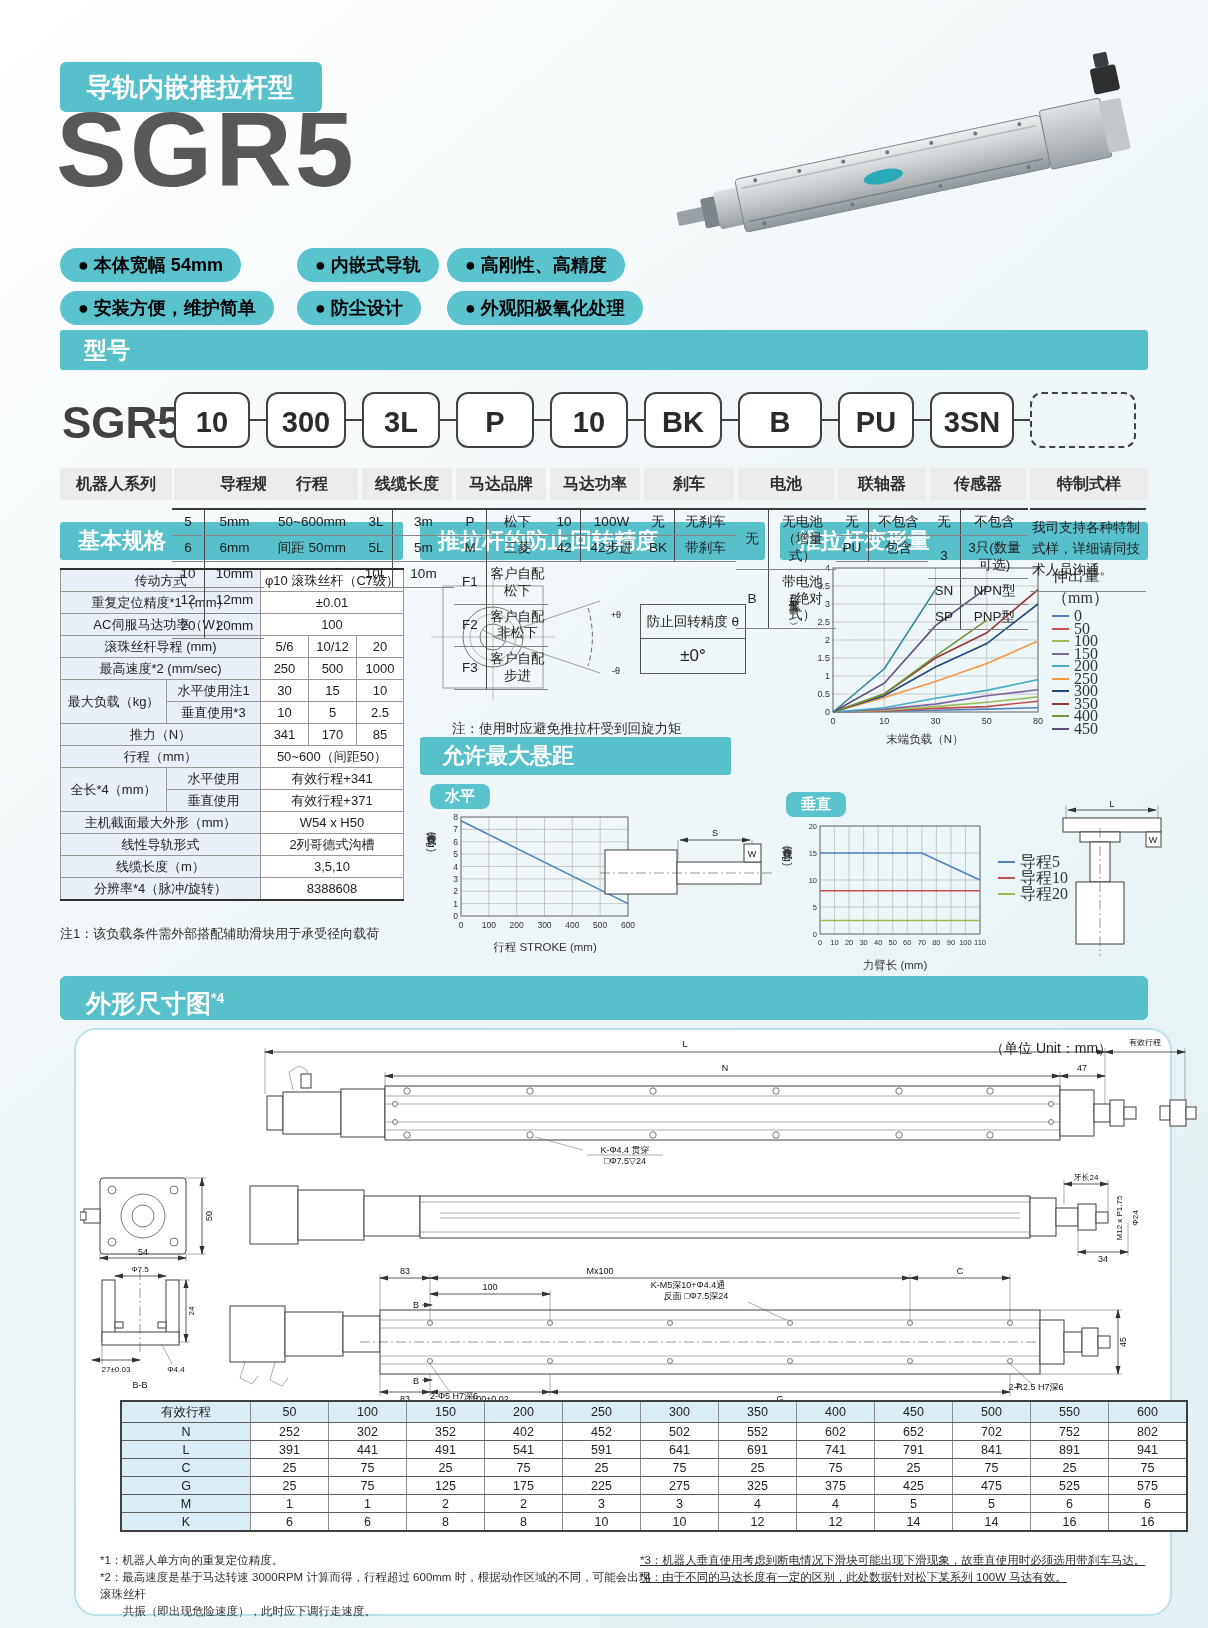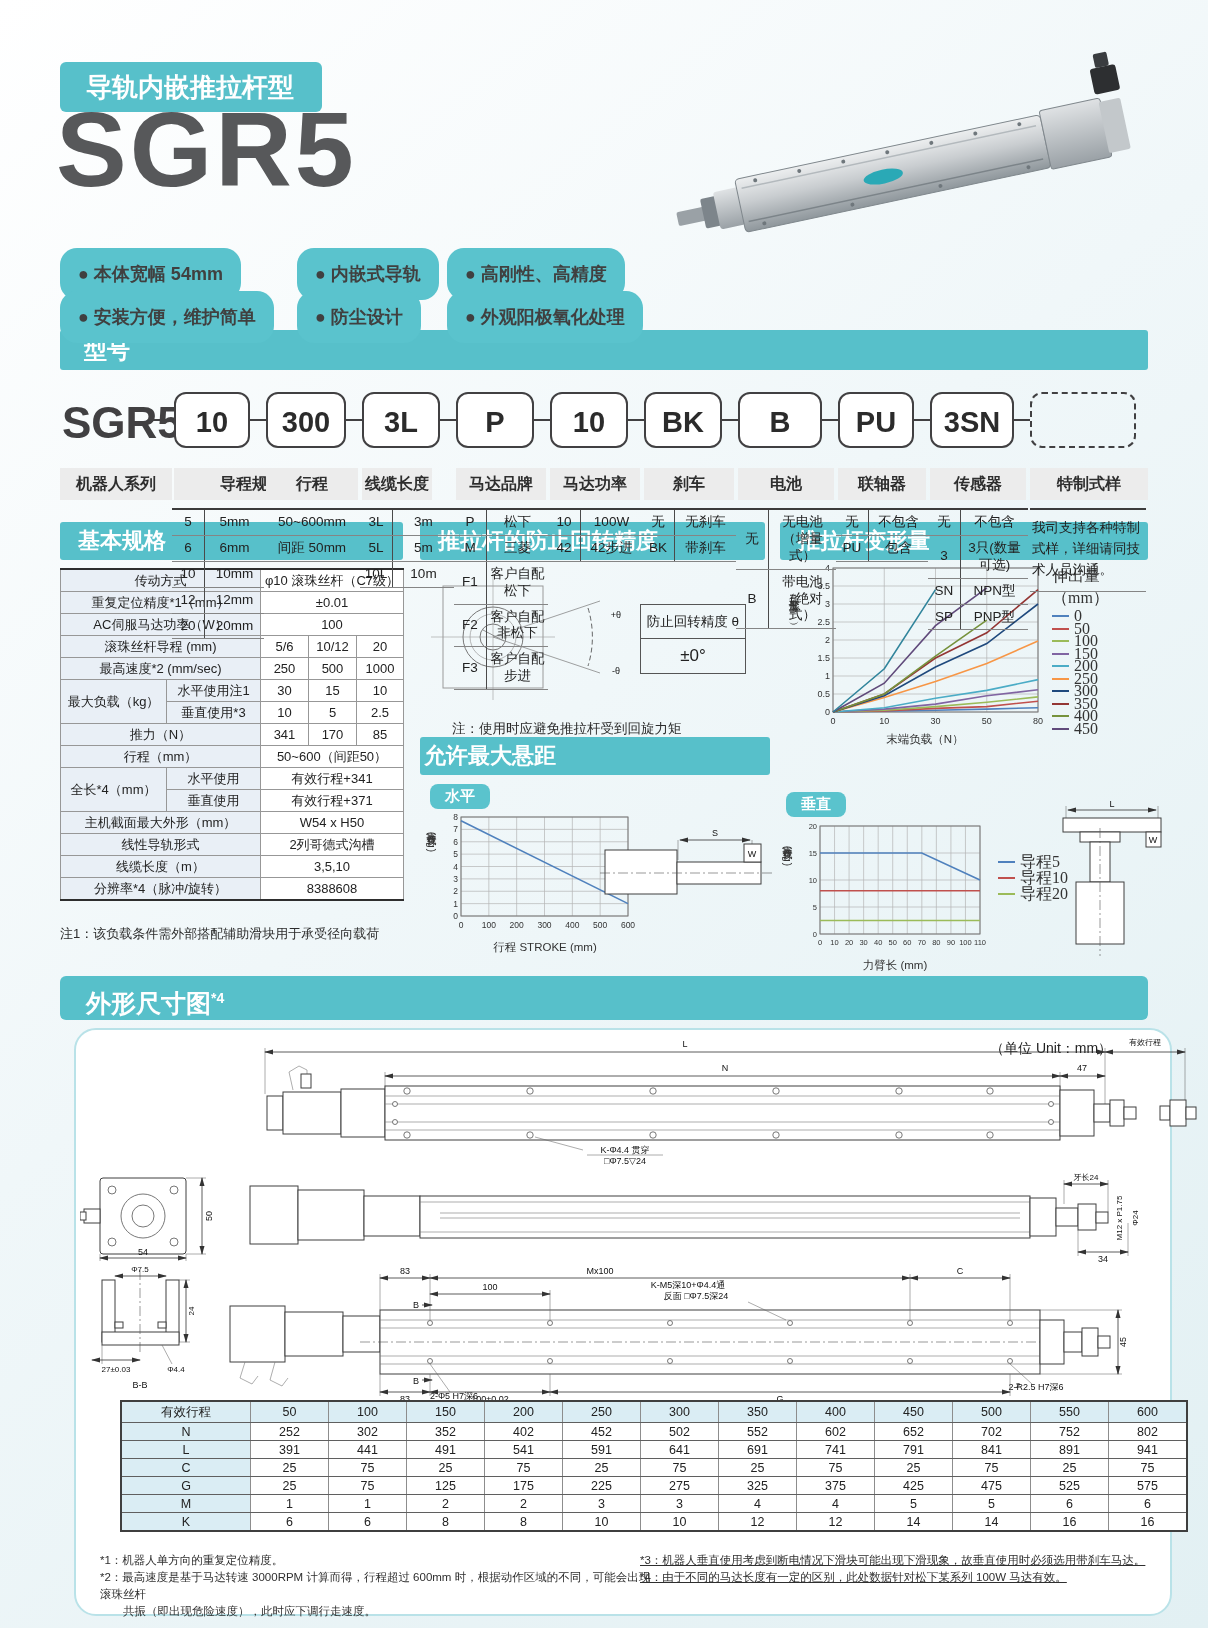--- a/index.html
+++ b/index.html
@@ -4,21 +4,21 @@
 <style>
   html,body{margin:0;padding:0;}
   body{
     width:1208px;height:1628px;position:relative;overflow:hidden;
     font-family:"Liberation Sans","DejaVu Sans",sans-serif;color:#333;
     background:linear-gradient(140deg,#ffffff 0%,#f0f7f9 45%,#e2f0f3 100%);
   }
   .teal{background:#57c0ca;color:#fff;font-weight:bold;position:absolute;box-sizing:border-box;border-radius:6px;}
   #tag-banner{left:60px;top:62px;width:262px;height:50px;font-size:26px;line-height:50px;padding-left:26px;}
   #sgr5-title{position:absolute;left:56px;top:96px;font-size:106px;font-weight:800;color:#57585a;letter-spacing:3px;line-height:1;}
-  .pill{position:absolute;background:#5ac3cd;color:#404040;font-weight:bold;font-size:18px;height:34px;line-height:34px;border-radius:17px;padding:9px 18px;}
+  .pill{position:absolute;background:#5ac3cd;color:#000000;font-weight:bold;font-size:18px;height:34px;line-height:34px;border-radius:17px;padding:0 18px;}
   .secbar{border-radius:3px;}
   #bar-model{left:60px;top:330px;width:1088px;height:40px;font-size:23px;line-height:40px;padding-left:24px;}
   #model-prefix{position:absolute;left:62px;top:398px;font-size:44px;font-weight:800;color:#414042;}
   .code-box{position:absolute;top:392px;height:56px;background:#fff;border:2.5px solid #414042;border-radius:12px;
     font-size:29px;font-weight:bold;color:#2b2b2b;text-align:center;line-height:56px;box-sizing:border-box;}
   .code-box.dashed{border-style:dashed;background:transparent;}
   .conn{position:absolute;top:419px;height:0;border-top:2.5px solid #414042;}
   .col-label{position:absolute;top:468px;height:32px;background:#ececec;color:#2e2e2e;font-weight:bold;font-size:16px;text-align:center;line-height:32px;}
   .opt{position:absolute;top:508px;border-collapse:collapse;table-layout:fixed;font-size:13.5px;color:#222;}
   .opt td{border-bottom:1.5px solid #858585;padding:4px 1px;text-align:center;line-height:1.25;}
@@ -28,21 +28,21 @@
     border-top:2.2px solid #3c3c3c;border-bottom:1.5px solid #858585;padding:8px 2px 10px;}
   #bar-spec{left:60px;top:522px;width:343px;height:38px;font-size:22px;line-height:38px;padding-left:18px;}
   #spec{position:absolute;left:60px;top:568px;border-collapse:collapse;font-size:13px;color:#222;background:#fff;}
   #spec td{border:1px solid #979797;height:21px;text-align:center;padding:0 1px;}
   #spec tr:first-child td{border-top:2.5px solid #2e2e2e;}
   #spec tr:last-child td{border-bottom:2.5px solid #2e2e2e;}
   #spec td.lab{background:#e9eff6;}
   #spec-note{position:absolute;left:60px;top:925px;font-size:13px;color:#2c2c2c;}
   #bar-rot{left:420px;top:522px;width:345px;height:38px;font-size:22px;line-height:38px;padding-left:18px;}
   #bar-deform{left:780px;top:522px;width:368px;height:38px;font-size:22px;line-height:38px;padding-left:18px;}
-  #bar-over{left:420px;top:737px;width:350px;height:38px;font-size:22px;line-height:38px;padding-left:4px;}
+  #bar-over{left:420px;top:737px;width:311px;height:38px;font-size:22px;line-height:38px;padding-left:22px;}
   #bar-dwg{left:60px;top:976px;width:1088px;height:44px;font-size:25px;line-height:44px;padding-left:26px;border-radius:6px;}
   .rtab{position:absolute;left:640px;top:604px;width:104px;border:1.6px solid #555;text-align:center;color:#222;}
   .rtab-h{height:33px;line-height:33px;border-bottom:1.4px solid #555;font-size:13.5px;}
   .rtab-v{height:34px;line-height:34px;font-size:17px;}
   .note-sm{position:absolute;font-size:13.5px;color:#2c2c2c;}
   .vlab{position:absolute;writing-mode:vertical-rl;text-orientation:mixed;font-size:11px;color:#333;letter-spacing:1px;}
   .xlab{position:absolute;font-size:11.5px;color:#333;text-align:center;}
   .legend{position:absolute;font-size:16px;color:#333;font-family:Liberation Serif, serif;}
   .legend .ti{margin-bottom:1px;}
   .leg-item{display:flex;align-items:center;height:12.5px;}
@@ -831,21 +831,21 @@
 <table class="opt" style="left: 264px; width: 96px;">
     <tbody>
       <tr>
         <td colspan="2">50~600mm</td>
       </tr>
       <tr>
         <td colspan="2">间距 50mm</td>
       </tr>
     </tbody>
   </table>
-<div class="col-label" style="left: 362px; width: 70px;">线缆长度</div>
+<div class="col-label" style="left: 362px; width: 90px;">线缆长度</div>
 <table class="opt" style="left: 360px; width: 94px;">
     <tbody>
       <tr>
         <td class="code">3L</td>
         <td class="val">3m</td>
       </tr>
       <tr>
         <td class="code">5L</td>
         <td class="val">5m</td>
       </tr>

